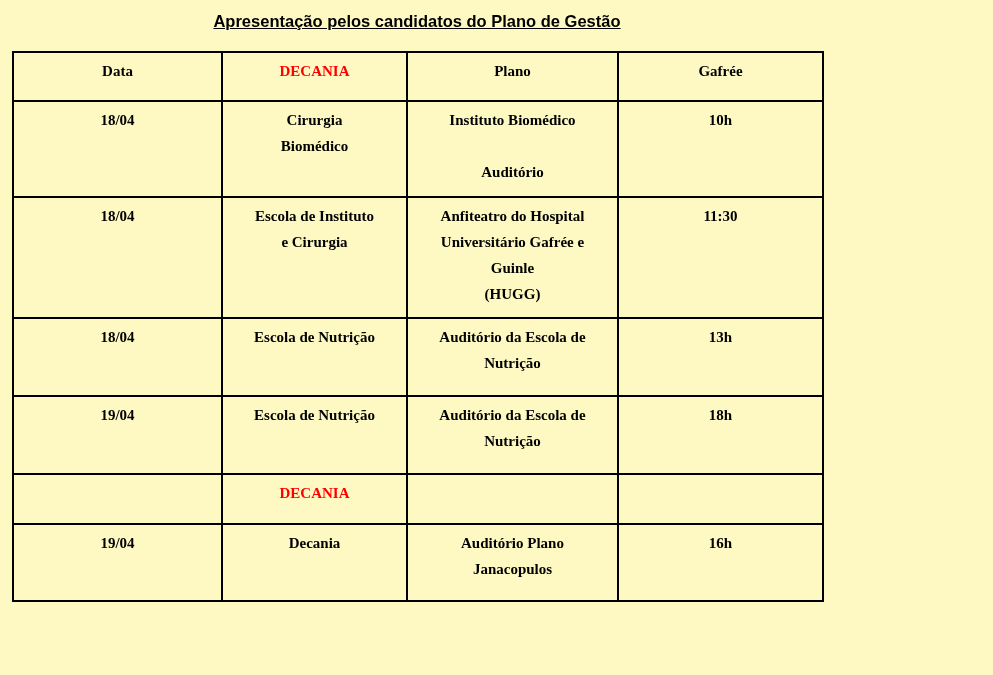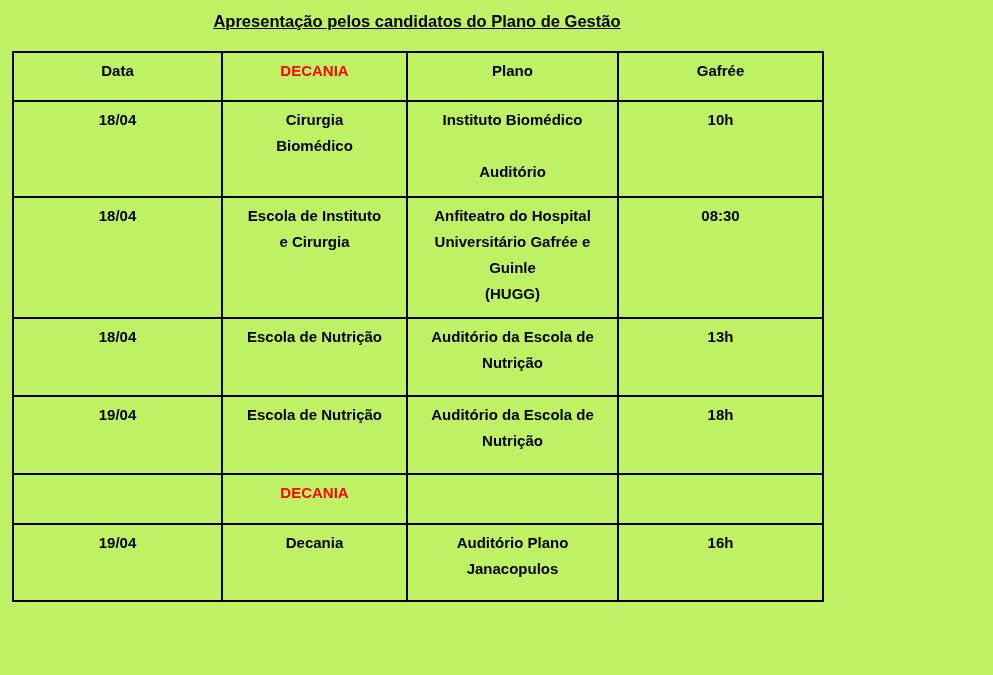--- a/index.html
+++ b/index.html
@@ -4,21 +4,21 @@
 <style>
   html, body {
     margin: 0;
     padding: 0;
     background: #ffffff;
   }
   .page {
     position: relative;
     width: 993px;
     height: 675px;
-    background: #bef264;
+    background: #fef9c3;
     overflow: hidden;
     font-family: "Liberation Sans", sans-serif;
     color: #000000;
   }
   .doc-area {
     position: absolute;
     left: 12px;
     top: 0;
     width: 810px;
   }
@@ -47,20 +47,21 @@
   table.schedule td, table.schedule th {
     border: 2px solid #000000;
     vertical-align: top;
     text-align: center;
     font-size: 15px;
     font-weight: bold;
     line-height: 26px;
     padding: 5px 4px 4px 4px;
     white-space: pre-line;
     overflow: hidden;
+    font-family: Liberation Serif, serif;
   }
   col.c-data    { width: 209px; }
   col.c-unidade { width: 185px; }
   col.c-local   { width: 211px; }
   col.c-horario { width: 205px; }
   tr.r-header { height: 49px; }
   tr.r-0 { height: 96px; }
   tr.r-1 { height: 121px; }
   tr.r-2 { height: 78px; }
   tr.r-3 { height: 78px; }
@@ -103,21 +104,21 @@
         </tr>
 
         <tr class="r-1">
           <td>18/04</td>
           <td>Escola de Instituto
 e Cirurgia</td>
           <td>Anfiteatro do Hospital
 Universitário Gafrée e
 Guinle
 (HUGG)</td>
-          <td>08:30</td>
+          <td>11:30</td>
         </tr>
 
         <tr class="r-2">
           <td>18/04</td>
           <td>Escola de Nutrição</td>
           <td>Auditório da Escola de
 Nutrição</td>
           <td>13h</td>
         </tr>
 

